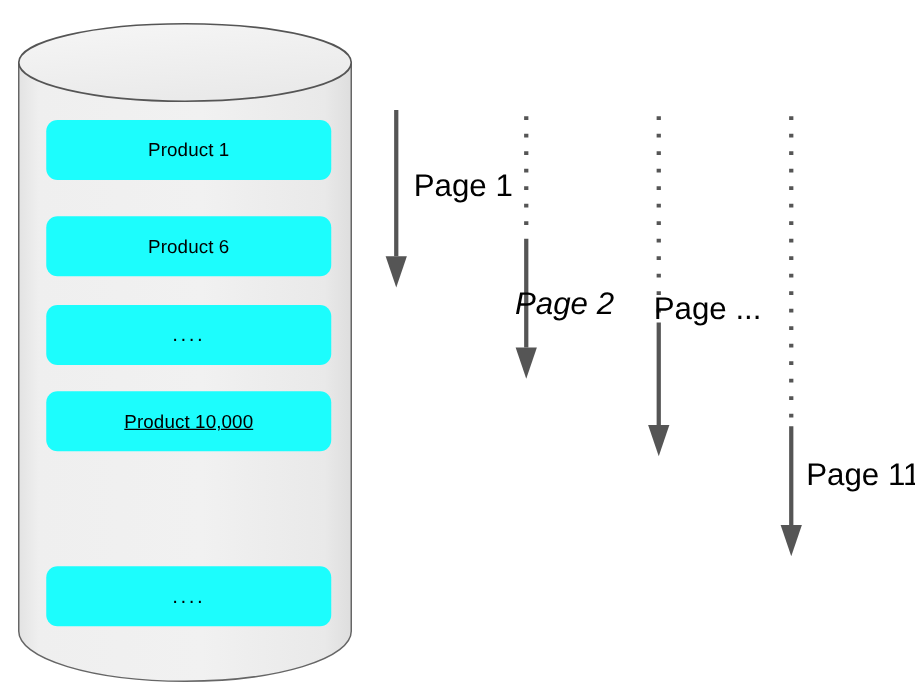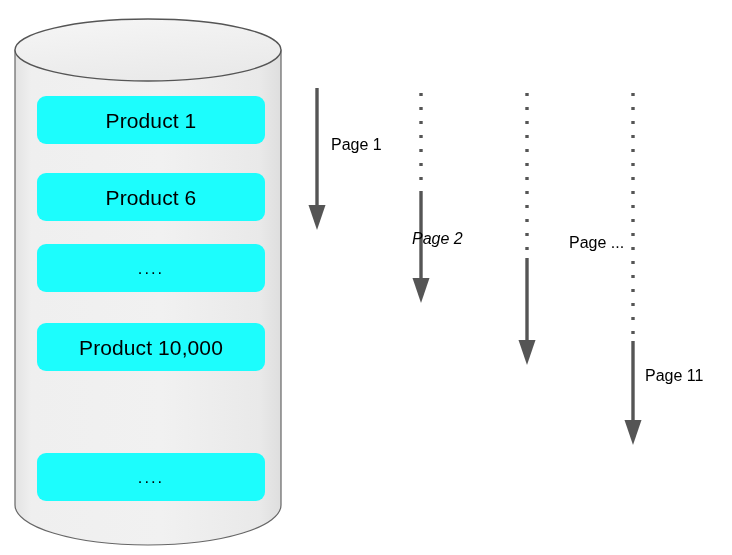--- a/index.html
+++ b/index.html
@@ -40,36 +40,36 @@
     height: 48px;
     background: #1cfdfd;
     border-radius: 9px;
     display: flex;
     align-items: center;
     justify-content: center;
     box-sizing: border-box;
   }
   .product-label {
     font-family: "Liberation Sans", sans-serif;
-    font-size: 21px;
+    font-size: 15px;
     color: #000000;
     line-height: 1;
     white-space: nowrap;
     letter-spacing: 0.1px;
   }
   .product-label.dots {
     letter-spacing: 2px;
     font-size: 16.5px;
   }
 
   
   .page-label {
     position: absolute;
     font-family: "Liberation Sans", sans-serif;
-    font-size: 16px;
+    font-size: 25px;
     color: #000000;
     white-space: nowrap;
     line-height: 1;
   }
 </style>
 </head>
 <body>
 
 <div id="canvas">
 
@@ -121,30 +121,30 @@
   </div>
 
   <div class="product-box" style="top:173px;">
     <span class="product-label">Product 6</span>
   </div>
 
   <div class="product-box" style="top:244px;">
     <span class="product-label dots">....</span>
   </div>
 
-  <div class="product-box" style="top:323px;">
+  <div class="product-box" style="top:313px;text-decoration:underline;">
     <span class="product-label">Product 10,000</span>
   </div>
 
 
   <div class="product-box" style="top:453px;">
     <span class="product-label dots">....</span>
   </div>
 
   <div class="page-label" style="left:331px; top:137px;">Page 1</div>
 
   <div class="page-label" style="left:412px; top:231px;font-style:italic;">Page 2</div>
 
-  <div class="page-label" style="left:569px; top:235px;">Page ...</div>
+  <div class="page-label" style="left:523px; top:235px;">Page ...</div>
 
   <div class="page-label" style="left:645px; top:368px;">Page 11</div>
 
 </div>
 
 </body></html>

